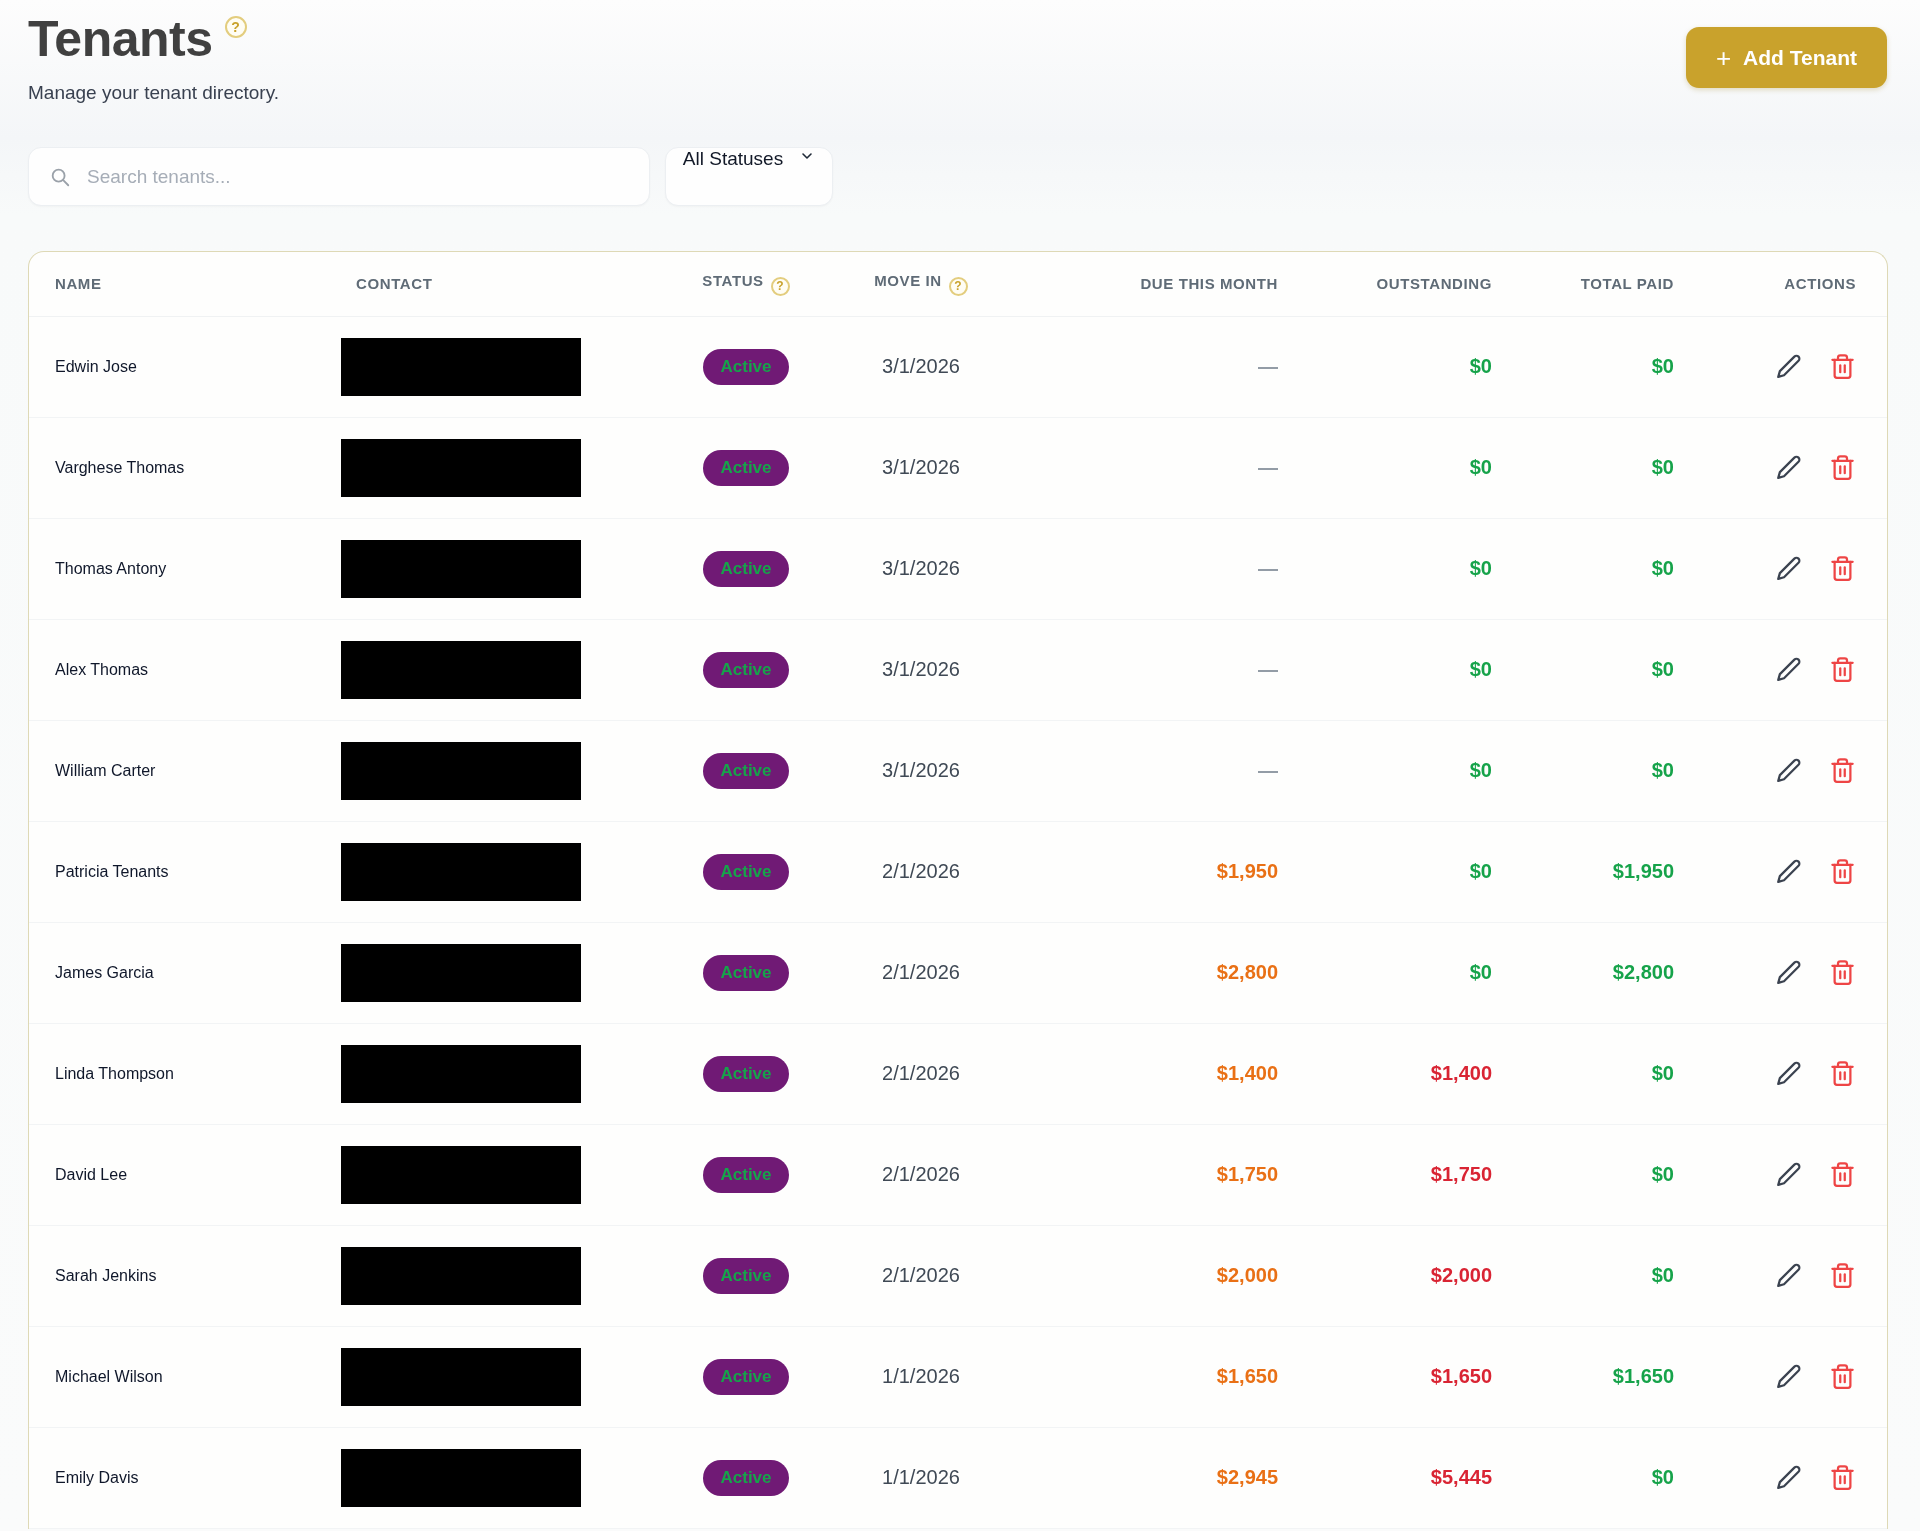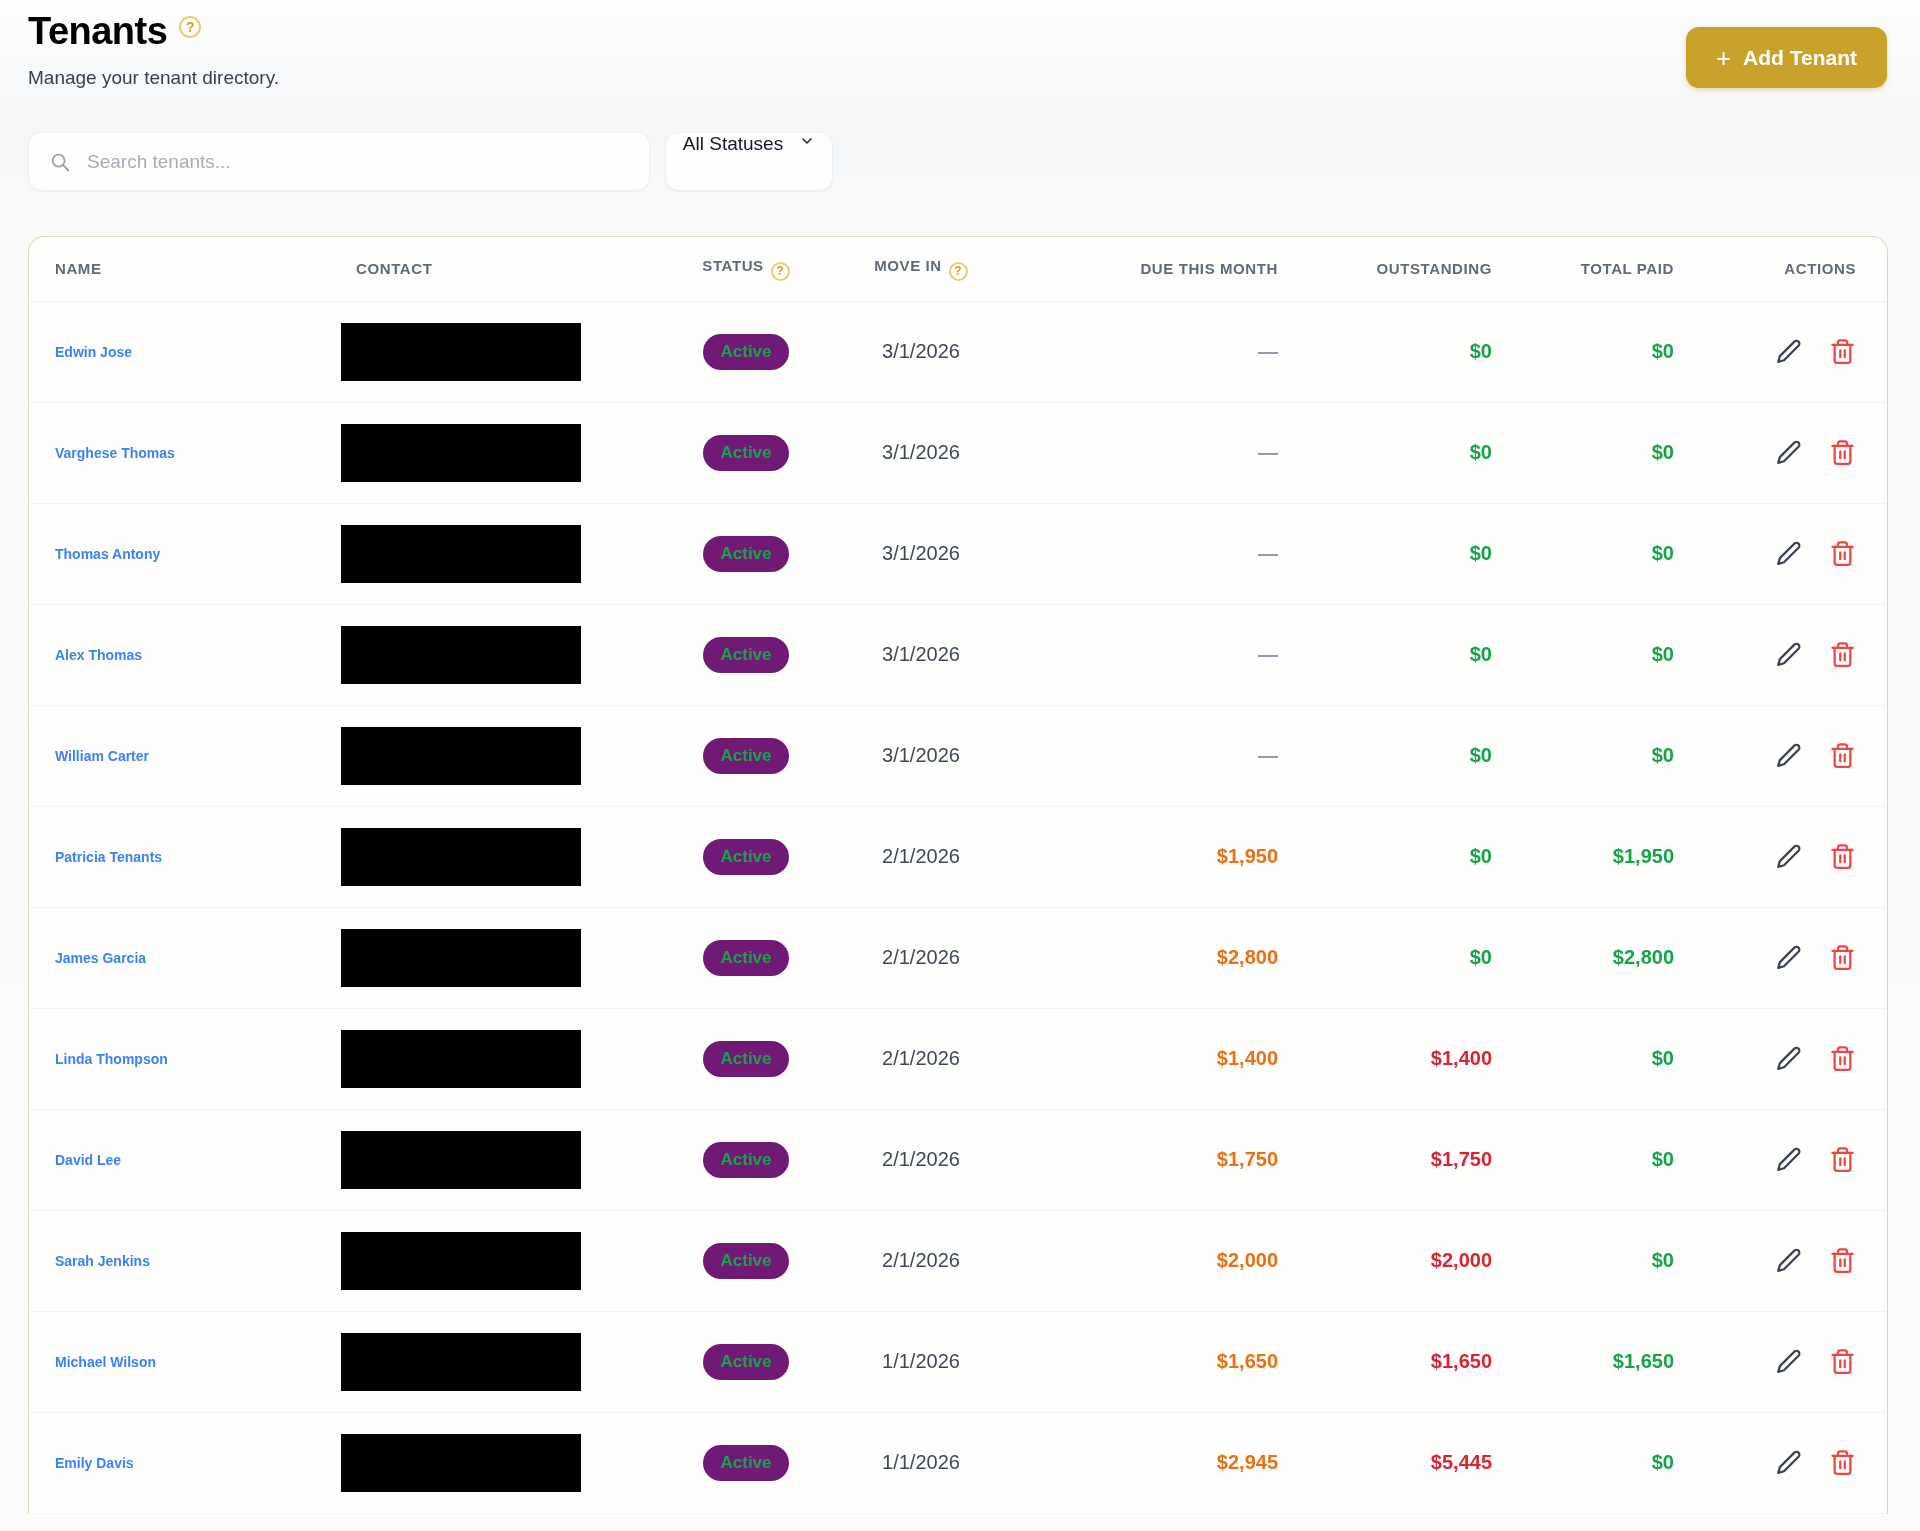--- a/index.html
+++ b/index.html
@@ -7,21 +7,21 @@
   body {
     font-family: "Liberation Sans", sans-serif;
     background: linear-gradient(180deg, #fdfdfd 0%, #f4f6f8 9%, #f8fafa 14%, #fafbfb 100%);
     color: #111827;
   }
   .page { width: 1920px; height: 1531px; position: relative; }
 
   
   .header { display: flex; justify-content: space-between; align-items: flex-start; padding: 10px 33px 0 28px; }
   .title-row { display: flex; align-items: flex-start; gap: 12px; }
-  .page-title { font-size: 38px; font-weight: 700; letter-spacing: -0.5px; color: #000000; }
+  .page-title { font-size: 50px; font-weight: 700; letter-spacing: -0.5px; color: #404040; }
   .help-badge {
     width: 22px; height: 22px; border-radius: 50%;
     border: 2px solid #e3cd7e; color: #c9a22c;
     font-size: 14px; font-weight: 700; line-height: 18px; text-align: center;
     margin-top: 6px; background: #fffdf4; cursor: default;
   }
   .subtitle { font-size: 19px; color: #394150; margin-top: 14px; }
   .add-btn {
     display: flex; align-items: center; gap: 12px;
     background: #c9a22c; color: #ffffff; border: none; cursor: pointer;
@@ -76,21 +76,21 @@
     border: 2px solid #e3cd7e; color: #c9a22c; background: #fffdf4;
     font-size: 12px; font-weight: 700; line-height: 15px; text-align: center;
   }
   .pad-l { padding-left: 26px; }
   .pad-l2 { padding-left: 25px; }
   .pad-r { padding-right: 20px; }
   .pad-r2 { padding-right: 33px; }
 
   tbody tr { border-bottom: 1px solid #f2f4f5; height: 101px; }
   td { vertical-align: middle; font-size: 20px; }
-  td.name-cell { font-weight: 700; color: #3b82f6; font-size: 14px; }
+  td.name-cell { font-weight: 400; color: #0f172a; font-size: 16px; }
   .redacted { width: 240px; height: 58px; background: #000000; margin-left: 10px; }
   td.status-cell, td.movein-cell { text-align: center; }
   .badge {
     display: inline-block; background: #701a75; color: #16a34a;
     font-size: 17px; font-weight: 700; padding: 8px 17px; border-radius: 999px;
   }
   td.movein-cell { color: #3f4955; }
   td.num { text-align: right; font-weight: 700; }
   .t-muted { color: #939ca6; font-weight: 400; }
   .t-due { color: #e97015; }

